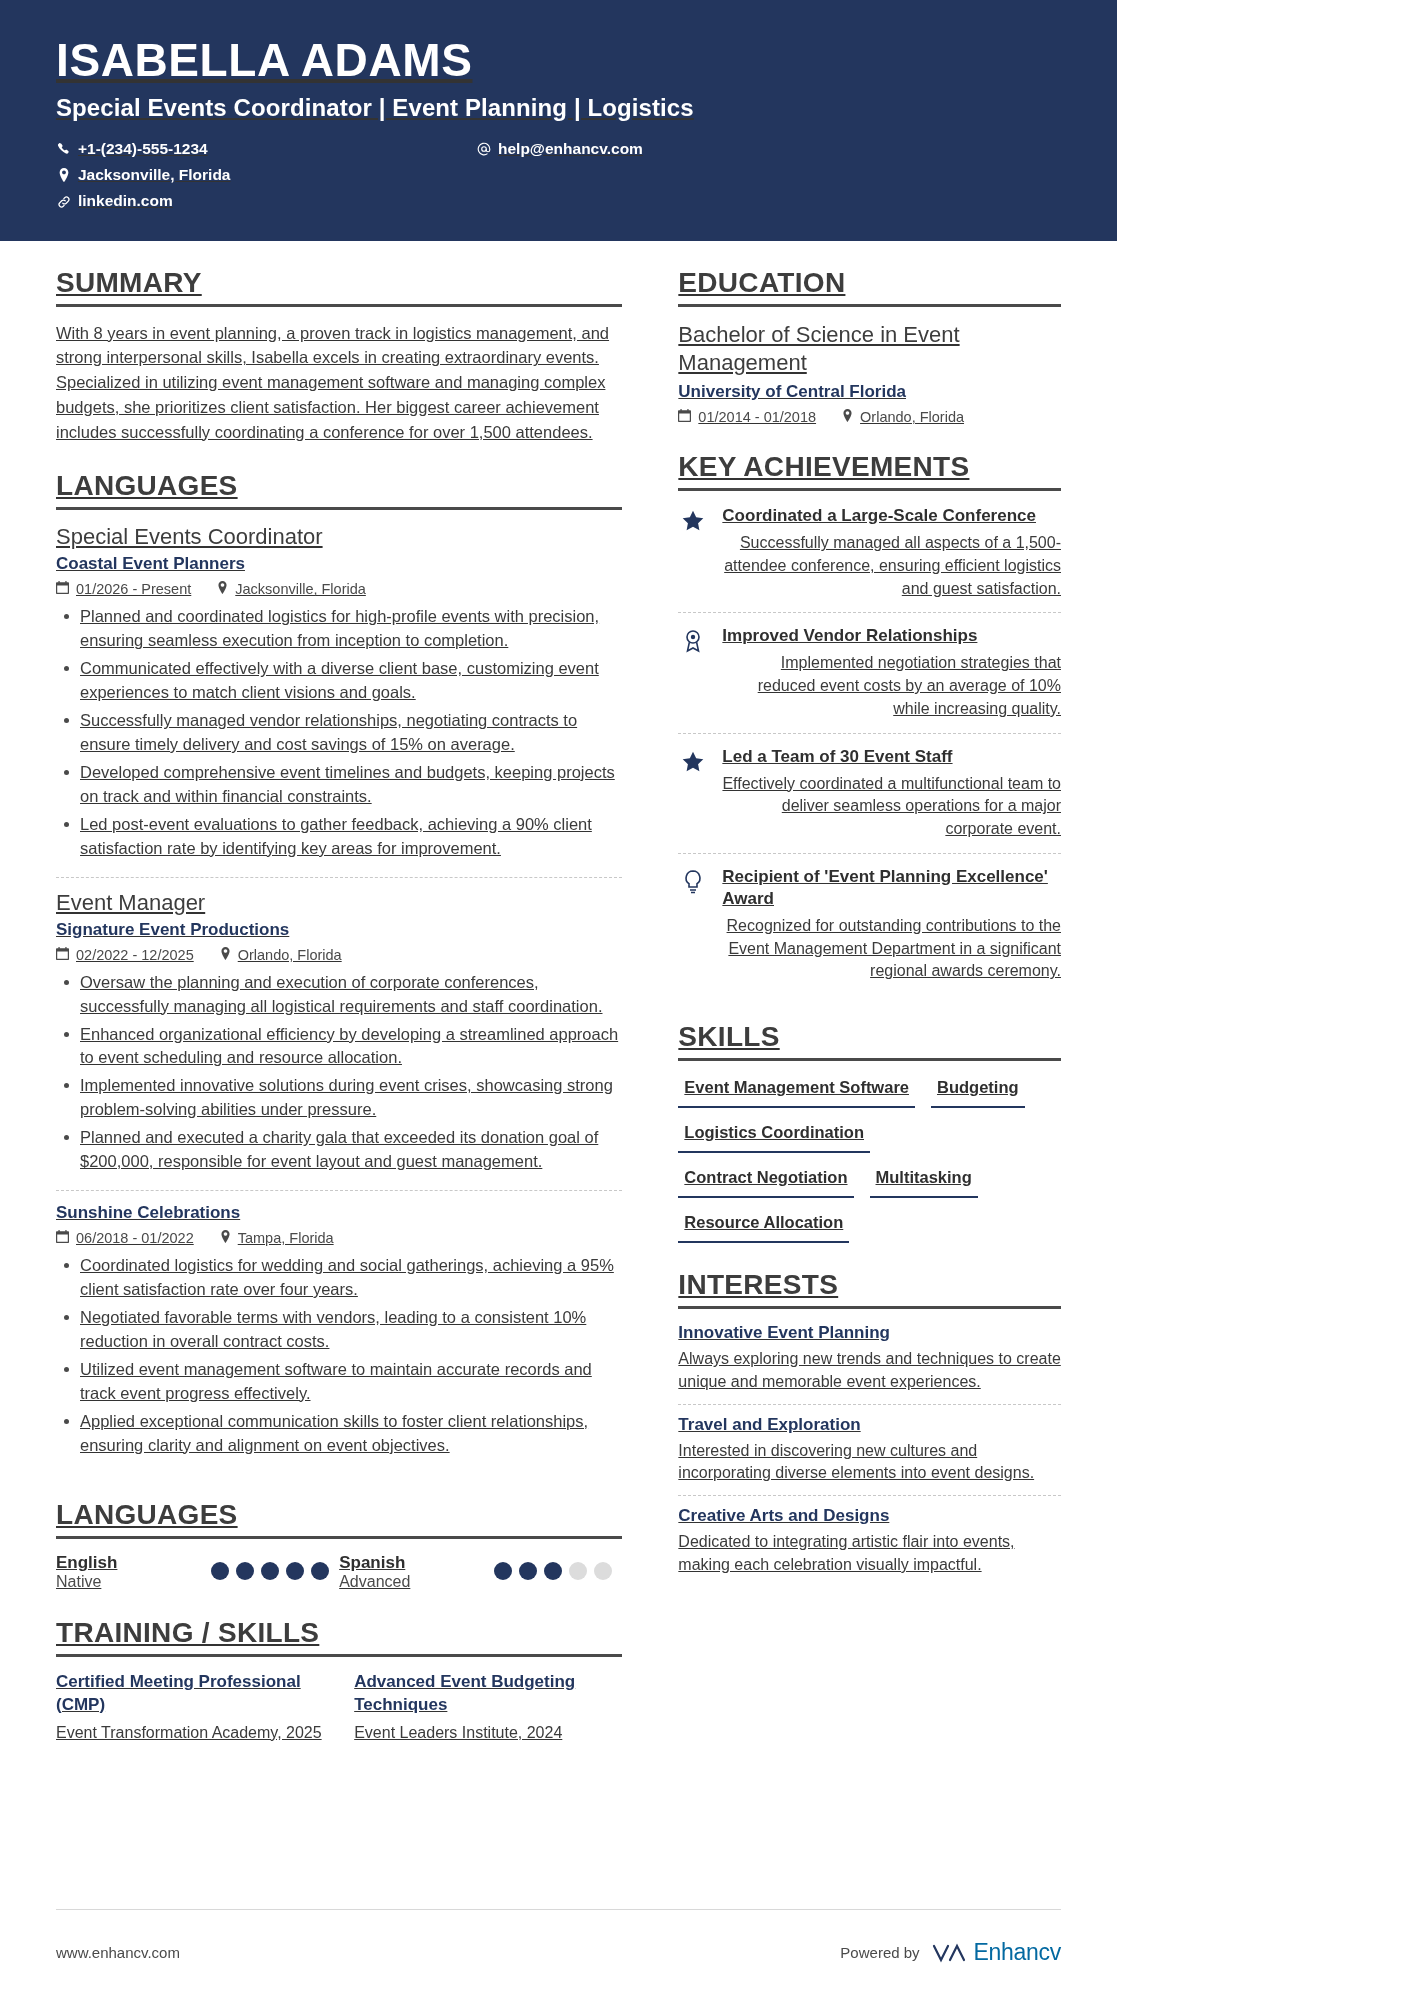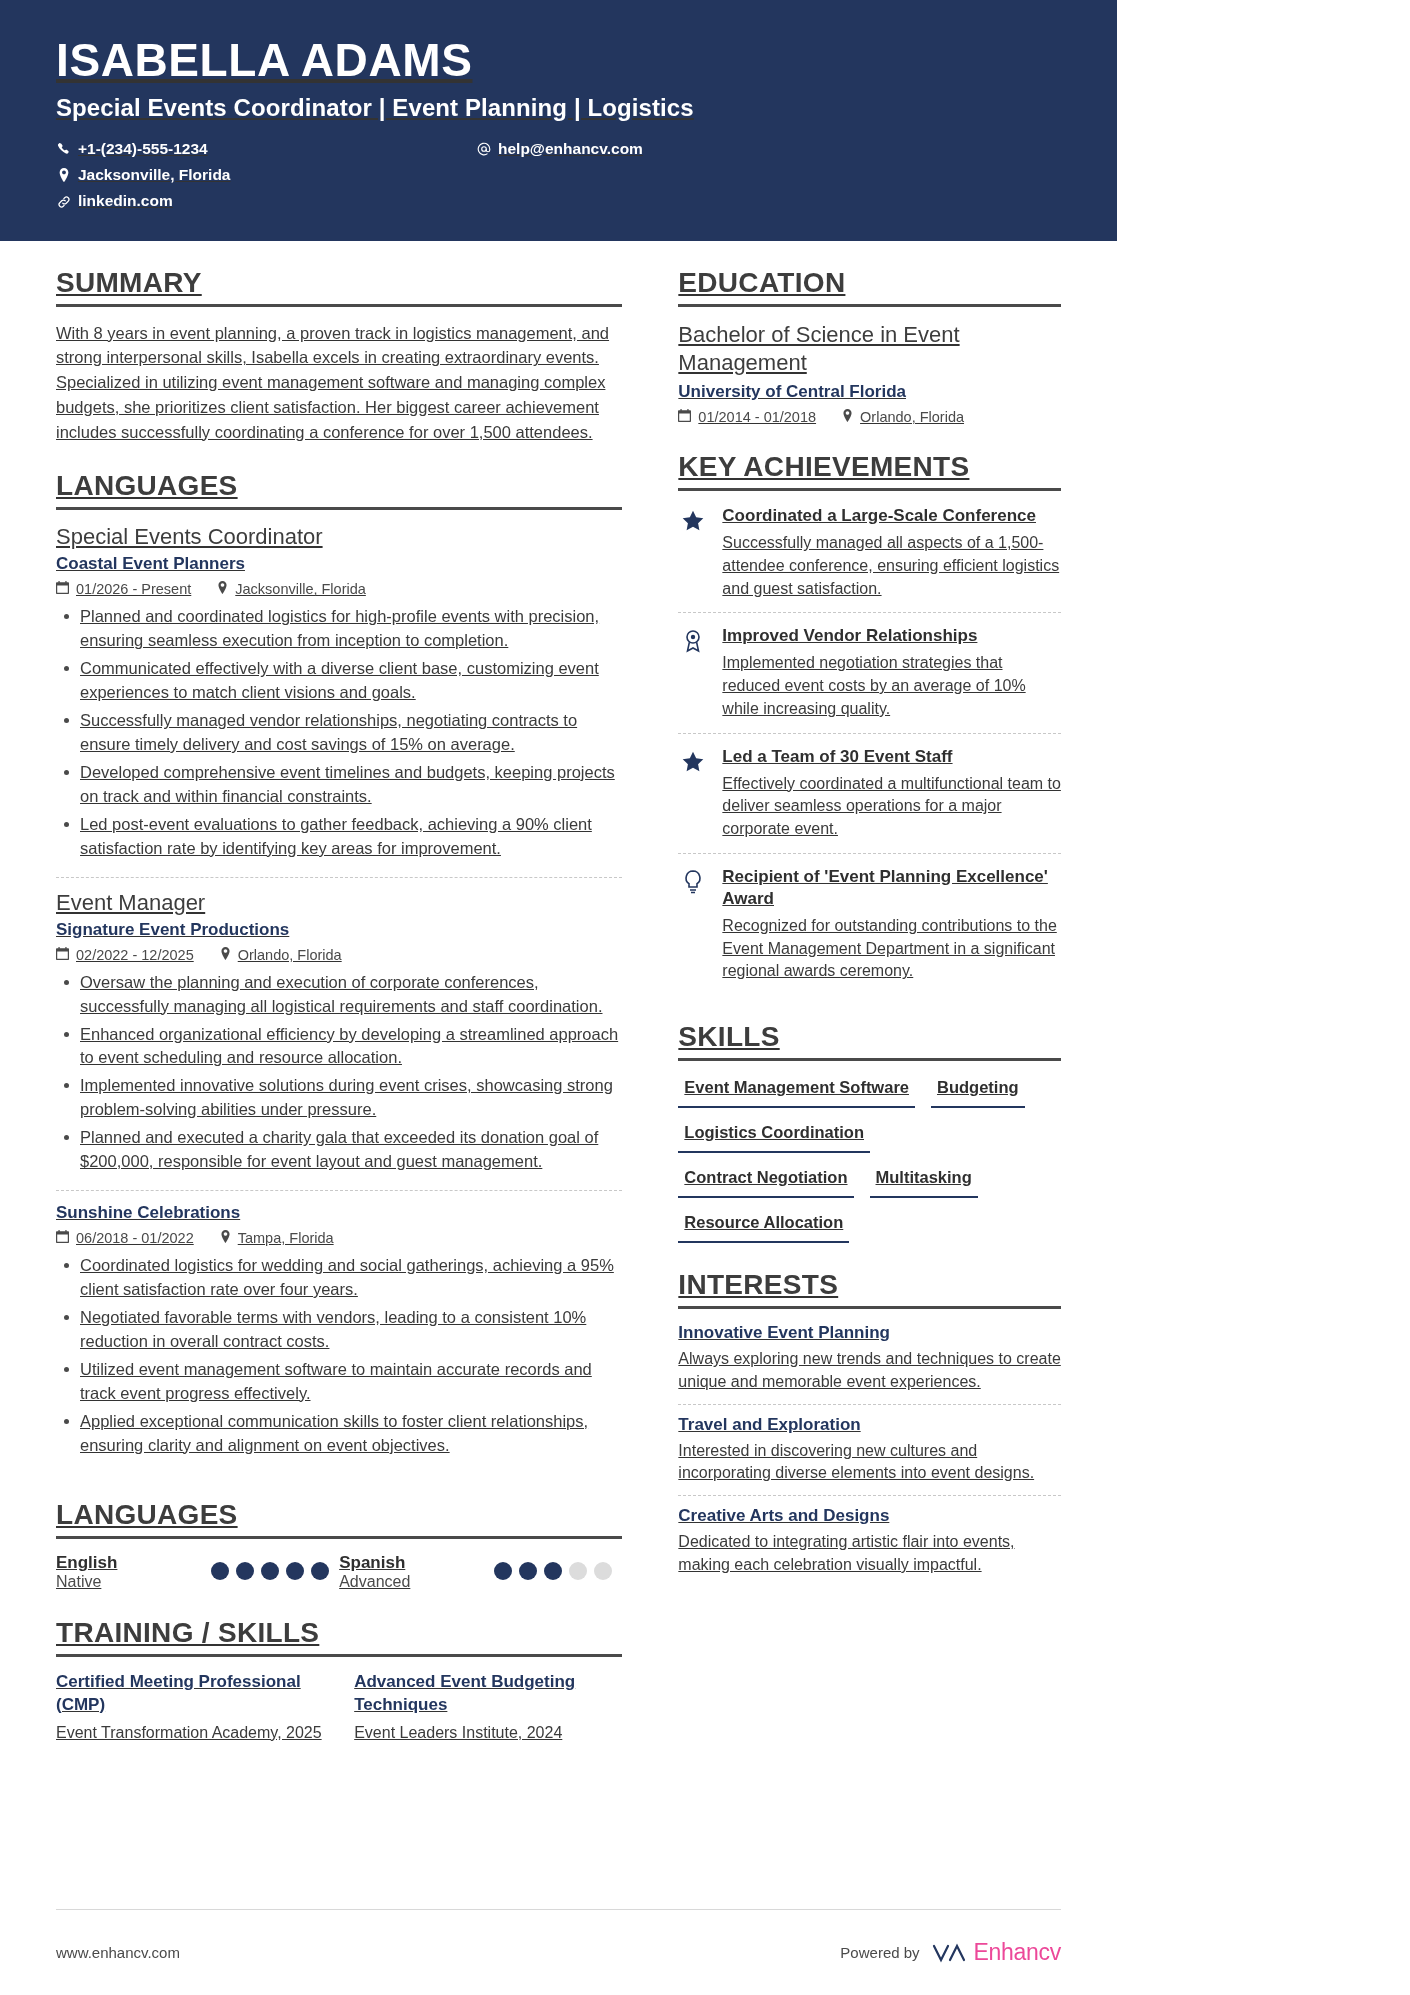--- a/index.html
+++ b/index.html
@@ -115,21 +115,21 @@
 
   
   .edu-degree { font-size: 22px; color: #3d3d3d; line-height: 1.28; margin-bottom: 5px; }
   .edu-school { font-size: 17px; font-weight: bold; color: #23365e; margin-bottom: 7px; }
 
   
   .ach { display: flex; gap: 14px; padding-bottom: 12px; margin-bottom: 12px; border-bottom: 1px dashed #c8c8c8; }
   .ach:last-child { border-bottom: none; }
   .ach-icon { width: 30px; flex: 0 0 30px; display:flex; justify-content:center; padding-top: 3px; color: #23365e; }
   .ach-title { font-size: 17px; font-weight: bold; color: #2f2f2f; line-height: 1.3; margin-bottom: 5px; }
-  .ach-desc { font-size: 16px; line-height: 1.42; color: #3b3b3b; }
+  .ach-desc { font-size: 16px; line-height: 1.42; color: #3b3b3b; text-align: right; }
 
   
   .skills { display:flex; flex-wrap: wrap; gap: 12px 16px; }
   .skill {
     font-size: 16.5px;
     font-weight: bold;
     color: #2f2f2f;
     padding: 3px 6px 9px 6px;
     border-bottom: 2px solid #23365e;
   }
@@ -147,21 +147,21 @@
     height: 86px;
     border-top: 1px solid #d8d8d8;
     margin: 0 56px;
     display: flex;
     align-items: center;
     justify-content: space-between;
     width: calc(100% - 112px);
   }
   .footer-left { font-size: 15px; color: #4a4a4a; }
   .footer-right { display:flex; align-items:center; gap: 12px; font-size: 15px; color: #4a4a4a; }
-  .brand { display:flex; align-items:center; gap: 8px; font-size: 23px; color: #ec4899; letter-spacing: -0.3px; }
+  .brand { display:flex; align-items:center; gap: 8px; font-size: 23px; color: #0369a1; letter-spacing: -0.3px; }
 </style>
 </head>
 <body>
 
 <div class="page">
 
   <div class="header">
     <div class="name">ISABELLA ADAMS</div>
     <div class="title">Special Events Coordinator | Event Planning | Logistics</div>
     <div class="contact-row">

